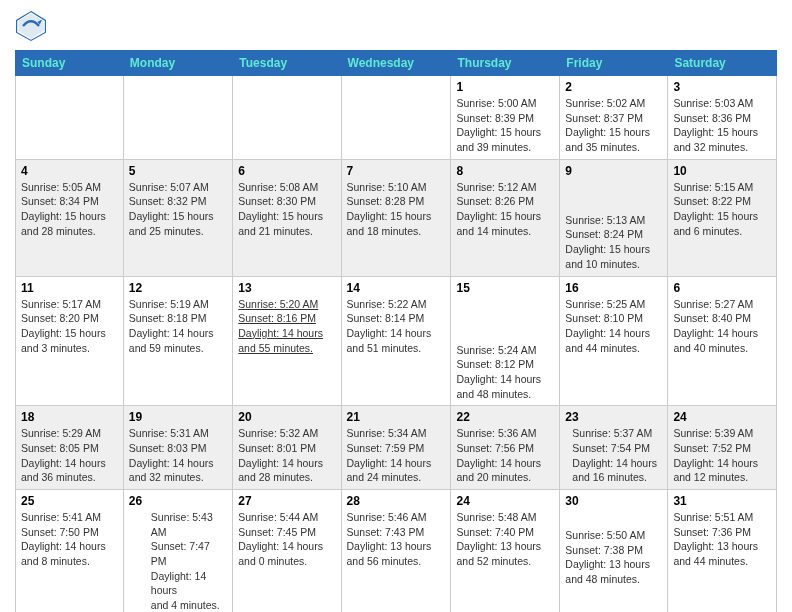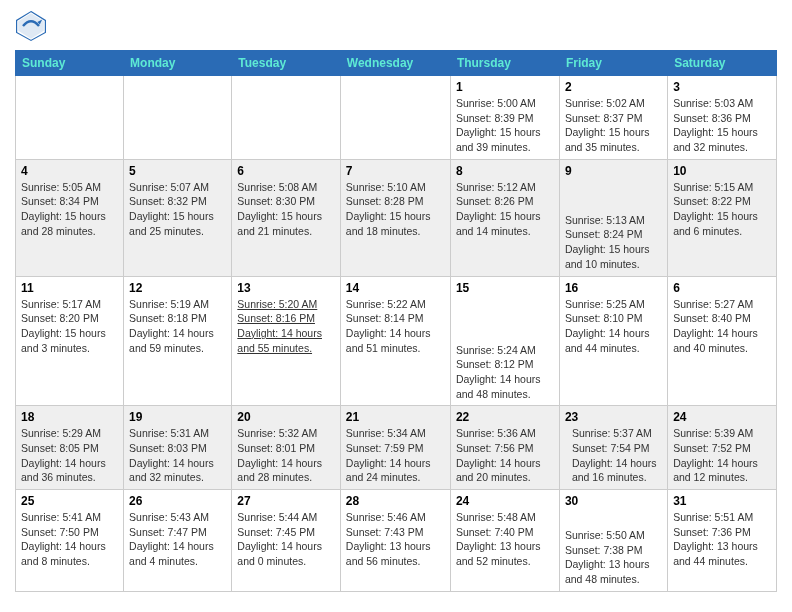--- a/index.html
+++ b/index.html
@@ -326,21 +326,21 @@
         <tr>
           <td>
             <span class="day-num">25</span>
             <div class="day-info" style="white-space: pre-line;">Sunrise: 5:41 AM
 Sunset: 7:50 PM
 Daylight: 14 hours
 and 8 minutes.</div>
           </td>
           <td>
             <span class="day-num">26</span>
-            <div class="day-info" style="white-space: pre-line;">Sunrise: 5:43 AM
+            <div class="day-info" style="white-space: pre-line; margin-left: 22px;">Sunrise: 5:43 AM
 Sunset: 7:47 PM
 Daylight: 14 hours
 and 4 minutes.</div>
           </td>
           <td>
             <span class="day-num">27</span>
             <div class="day-info" style="white-space: pre-line;">Sunrise: 5:44 AM
 Sunset: 7:45 PM
 Daylight: 14 hours
 and 0 minutes.</div>

